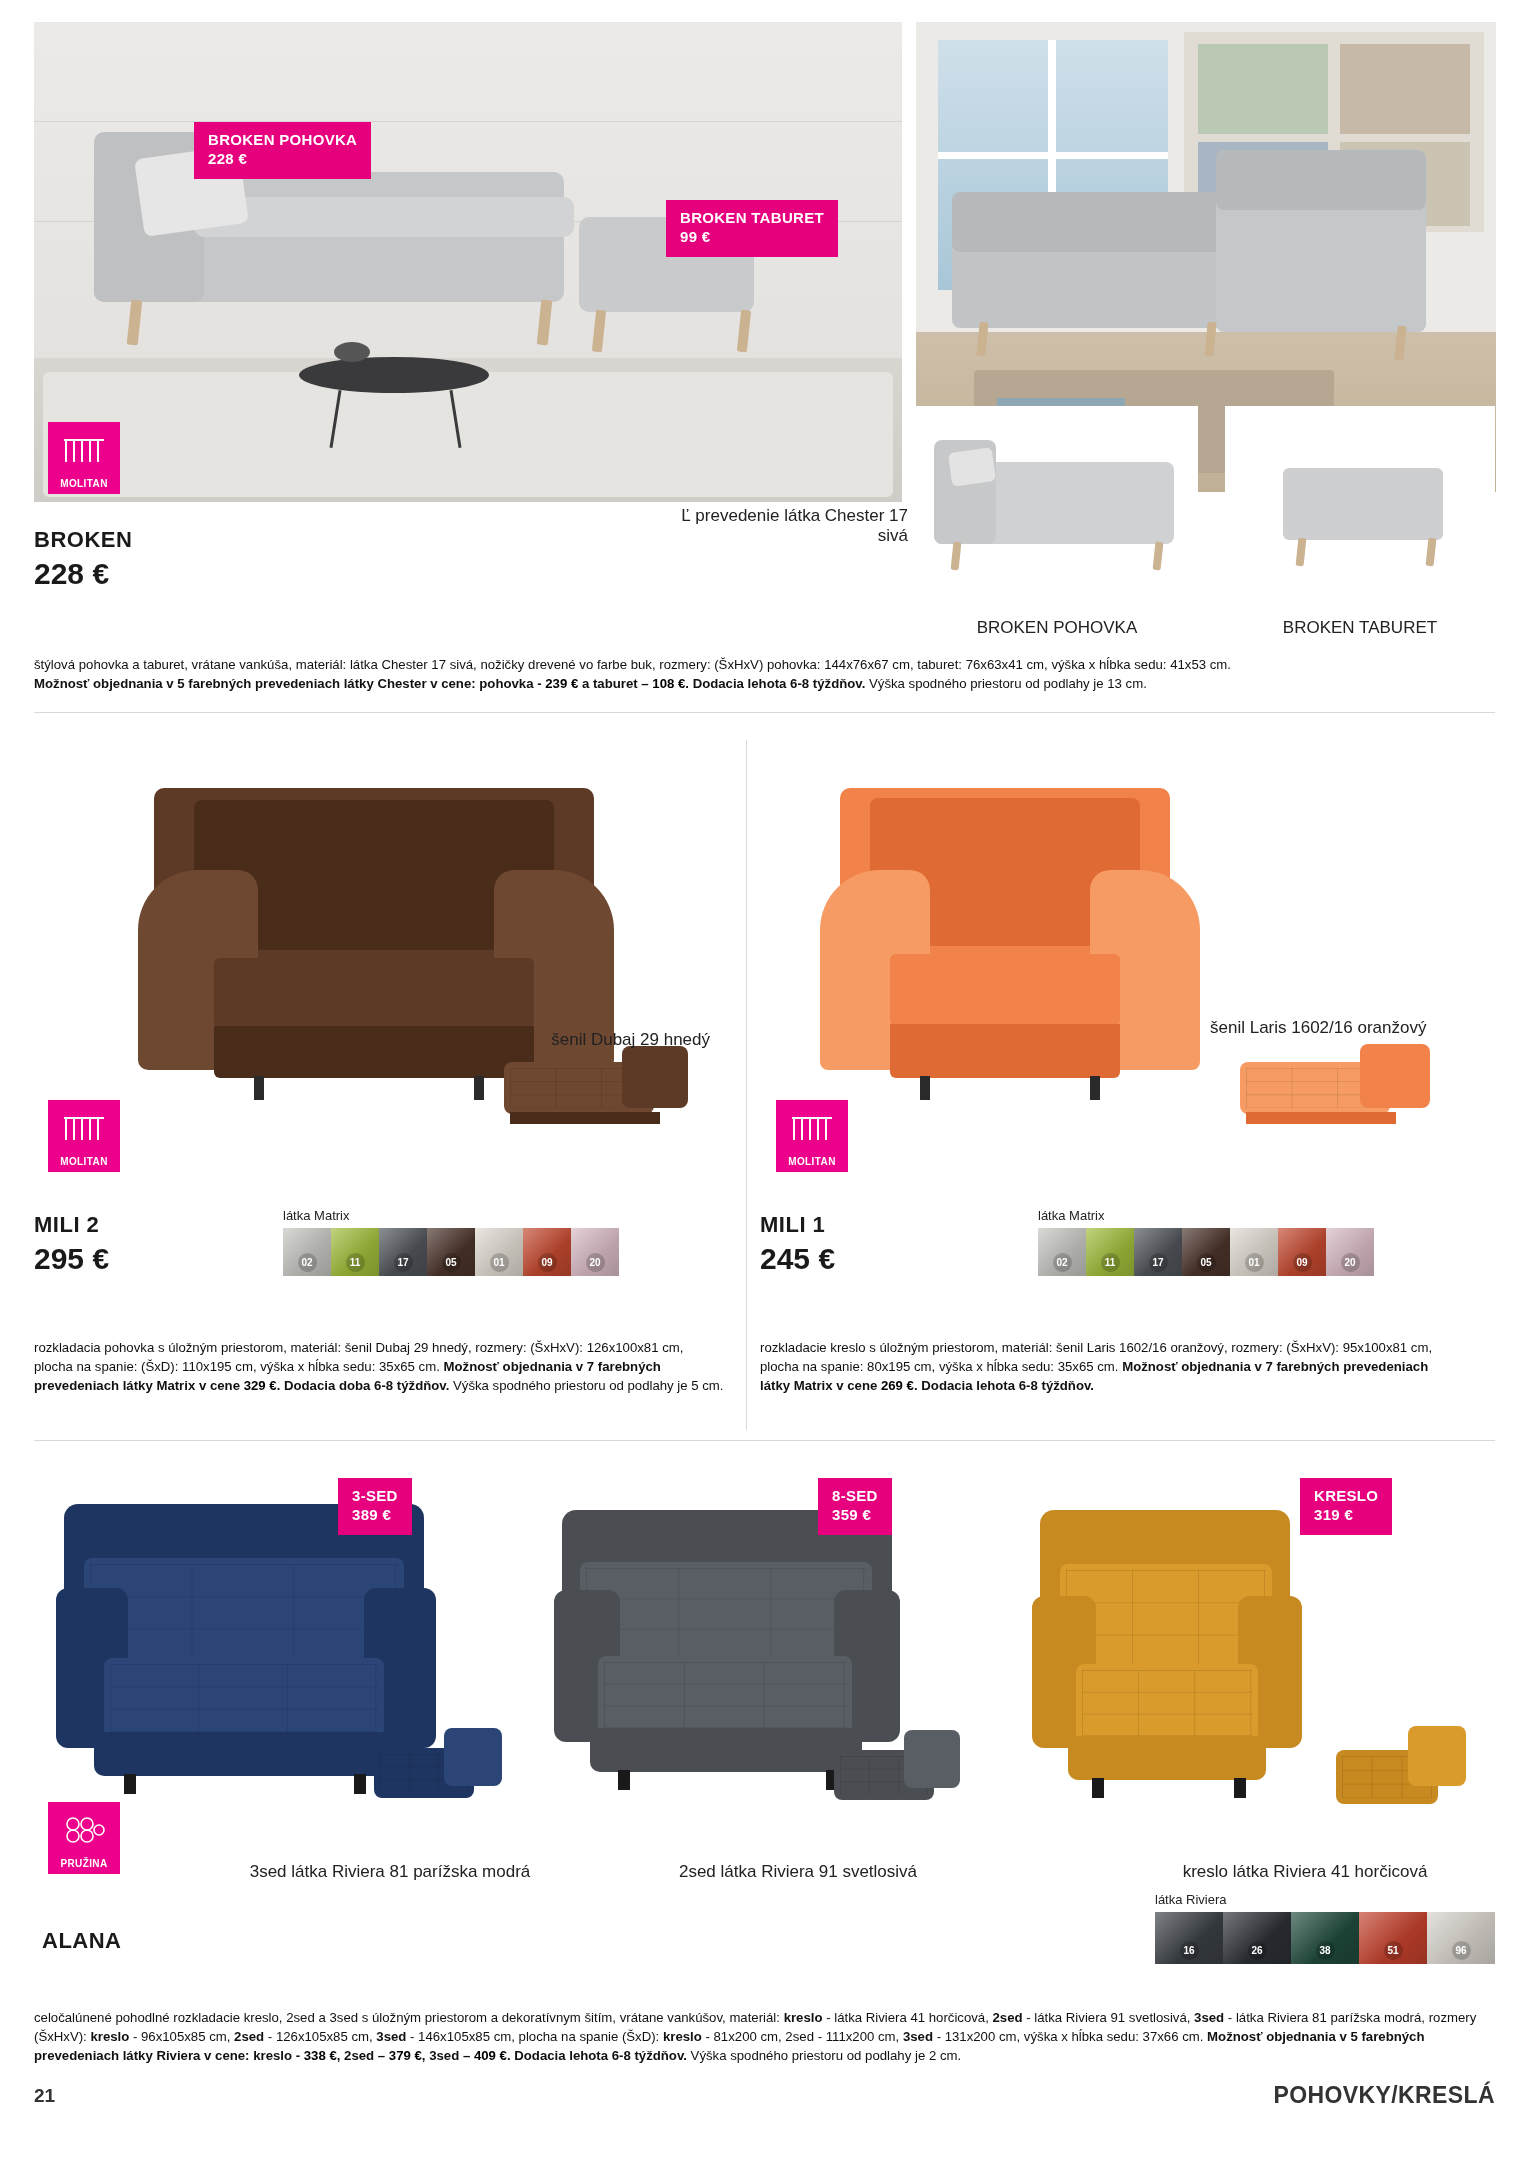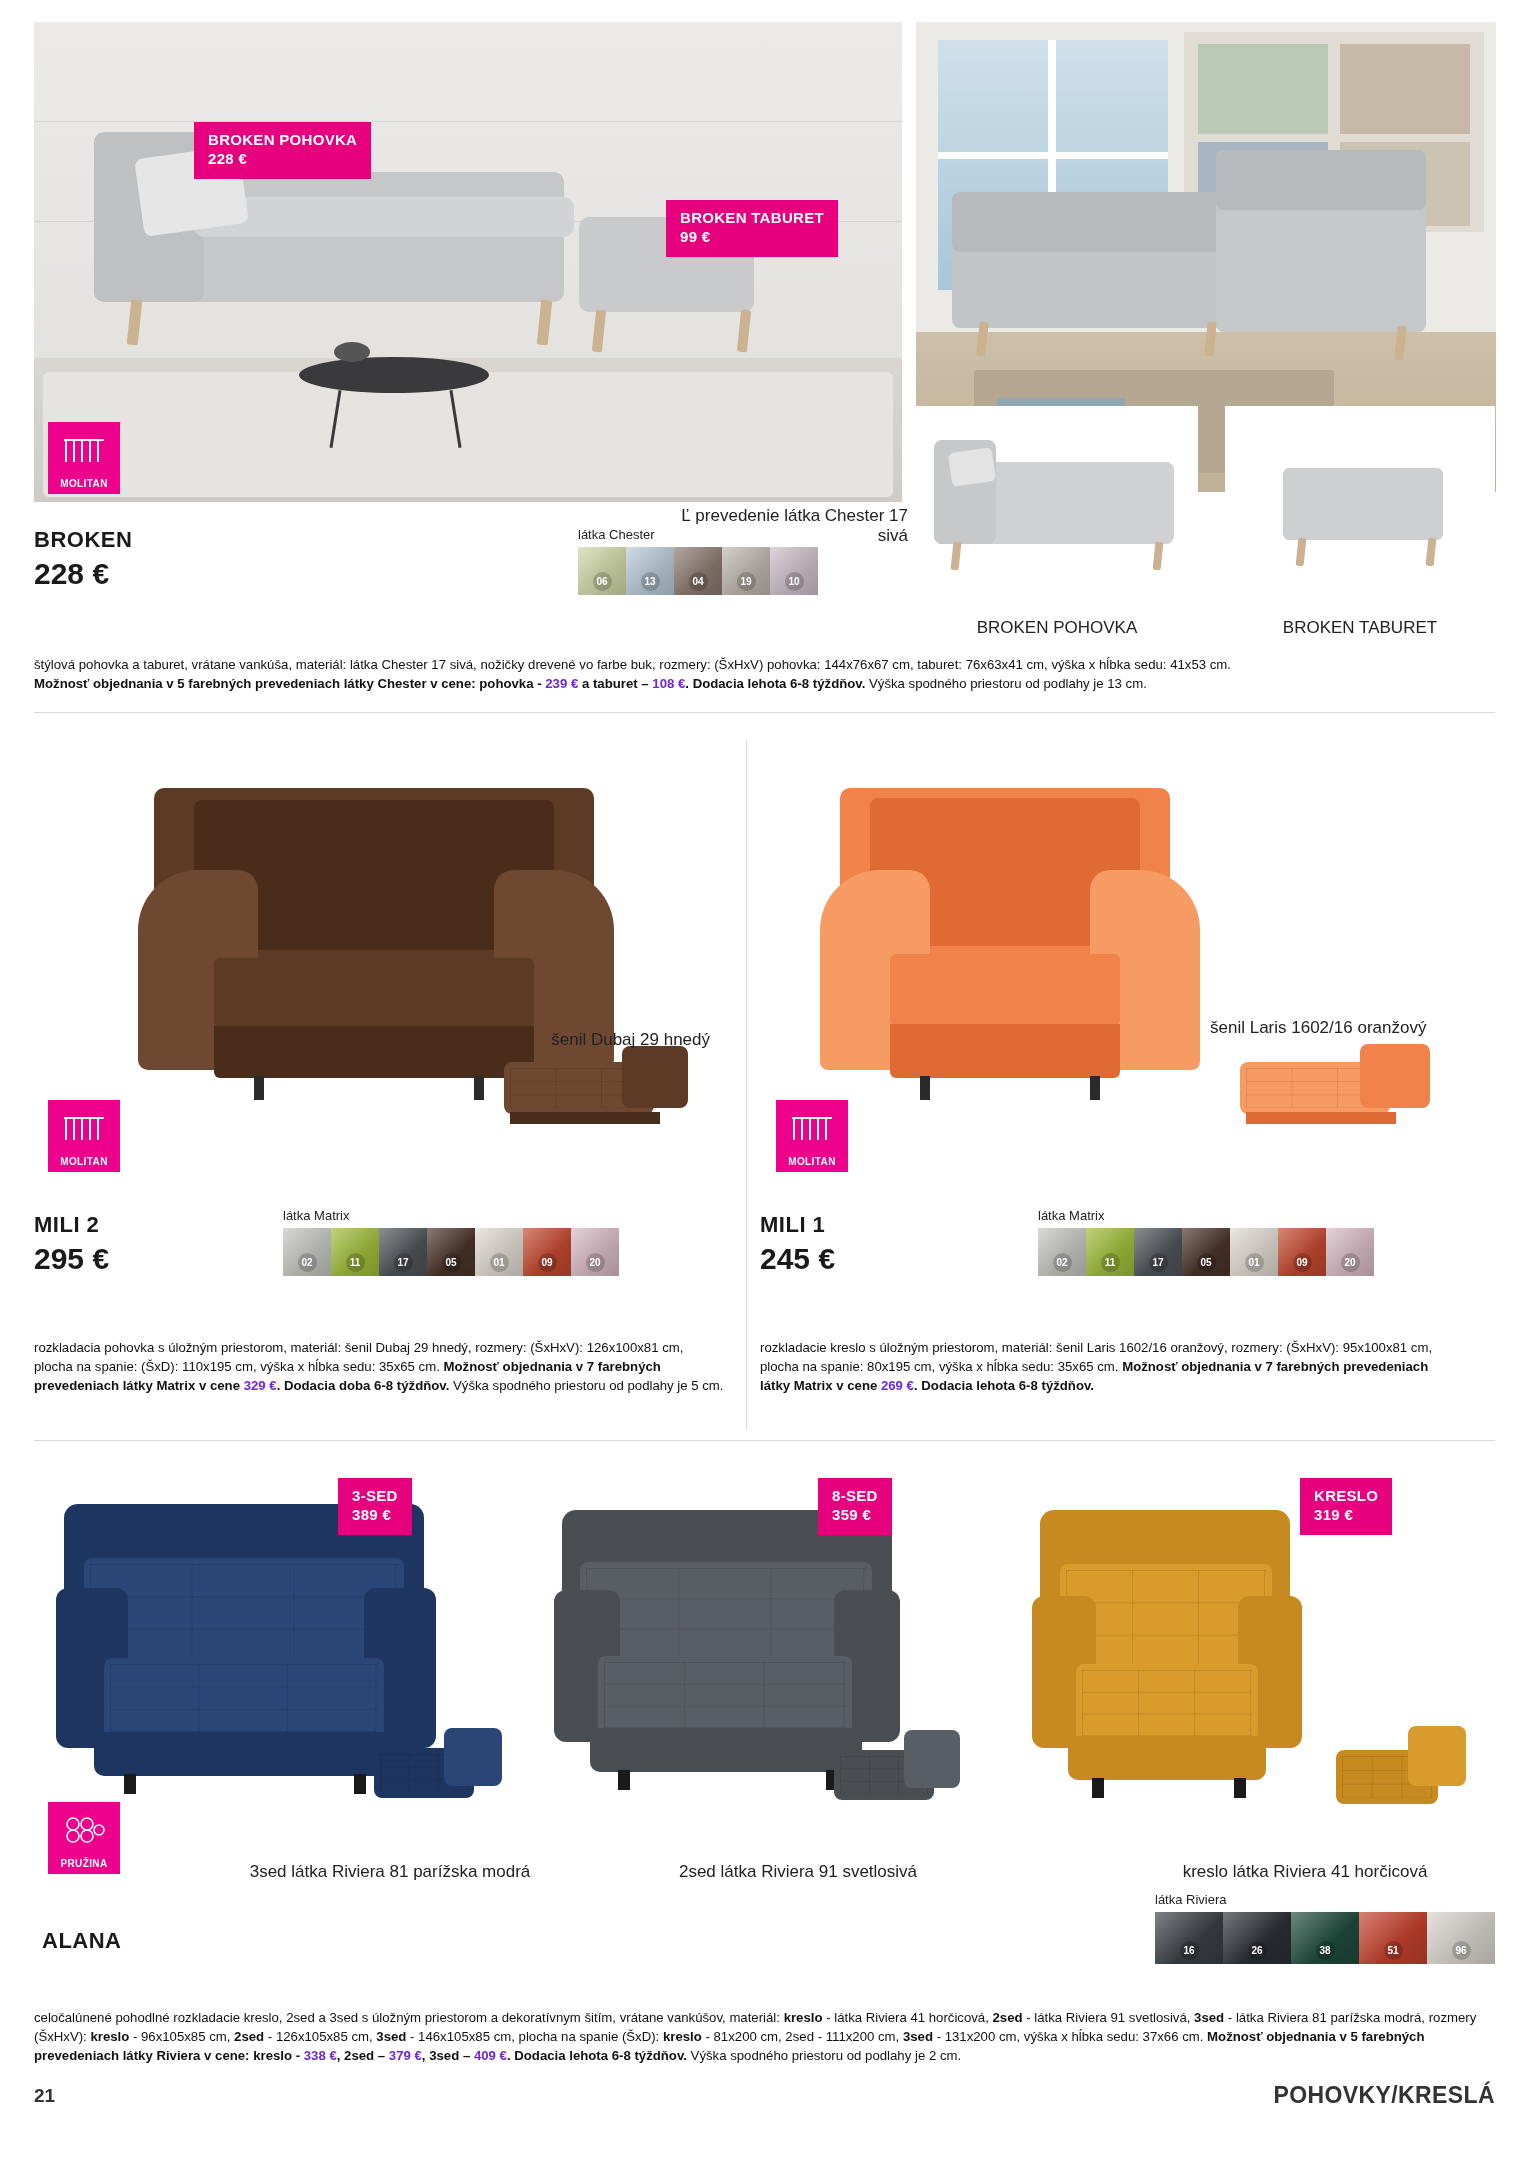--- a/index.html
+++ b/index.html
@@ -8,21 +8,21 @@
     width: 1529px; height: 2160px;
     background:#ffffff;
     font-family: "Liberation Sans", sans-serif;
     color:#1a1a1a;
     position:relative;
     overflow:hidden;
   }
   .page { position:relative; width:1529px; height:2133px; padding:0 34px; }
 
   
-  .pink { color:#6d28d9; }
+  .pink { color:#000000; }
   .bold { font-weight:bold; }
   .tag {
     position:absolute;
     background:#e6007e; color:#fff;
     font-weight:bold; letter-spacing:.3px;
     padding:9px 14px 10px 14px;
     line-height:1.25;
   }
   .tag .t1 { font-size:15px; display:block; }
   .tag .t2 { font-size:15px; display:block; }
@@ -218,40 +218,20 @@
   </div>
 
   <div class="caption" style="position:absolute; left:916px; top:618px; width:282px; text-align:center;">BROKEN POHOVKA</div>
   <div class="caption" style="position:absolute; left:1225px; top:618px; width:270px; text-align:center;">BROKEN TABURET</div>
 
   <div style="position:absolute; left:34px; top:527px;">
     <div class="brandname">BROKEN</div>
     <div class="brandprice">228 €</div>
   </div>
 
-  <div style="position:absolute; left:578px; top:527px;">
-    <div class="fabric-label">látka Chester</div>
-    <div class="swatches">
-      <div class="sw" style="background:#cfd6a8">
-          <span class="num">06</span>
-        </div>
-      <div class="sw" style="background:#b8c9d6">
-          <span class="num">13</span>
-        </div>
-      <div class="sw" style="background:#8a7a70">
-          <span class="num">04</span>
-        </div>
-      <div class="sw" style="background:#bdb6ae">
-          <span class="num">19</span>
-        </div>
-      <div class="sw" style="background:#cbbfc8">
-          <span class="num">10</span>
-        </div>
-    </div>
-  </div>
 
   <div class="desc" style="position:absolute; left:34px; top:655px; width:1462px;">
     <span>štýlová pohovka a taburet, vrátane vankúša, materiál: látka Chester 17 sivá, nožičky drevené vo farbe buk, rozmery: (ŠxHxV) pohovka: 144x76x67 cm, taburet: 76x63x41 cm, výška x hĺbka sedu: 41x53 cm.</span><br>
     <span class="bold">Možnosť objednania v 5 farebných prevedeniach látky Chester v cene: pohovka - </span><span class="bold pink">239 €</span><span class="bold"> a taburet – </span><span class="bold pink">108 €</span><span class="bold">. Dodacia lehota 6-8 týždňov.</span><span> Výška spodného priestoru od podlahy je 13 cm.</span>
   </div>
 
   <div class="hr" style="top:712px;"></div>
 
   <div class="photo" style="left:34px; top:740px; width:700px; height:420px; background:#ffffff;">
 

